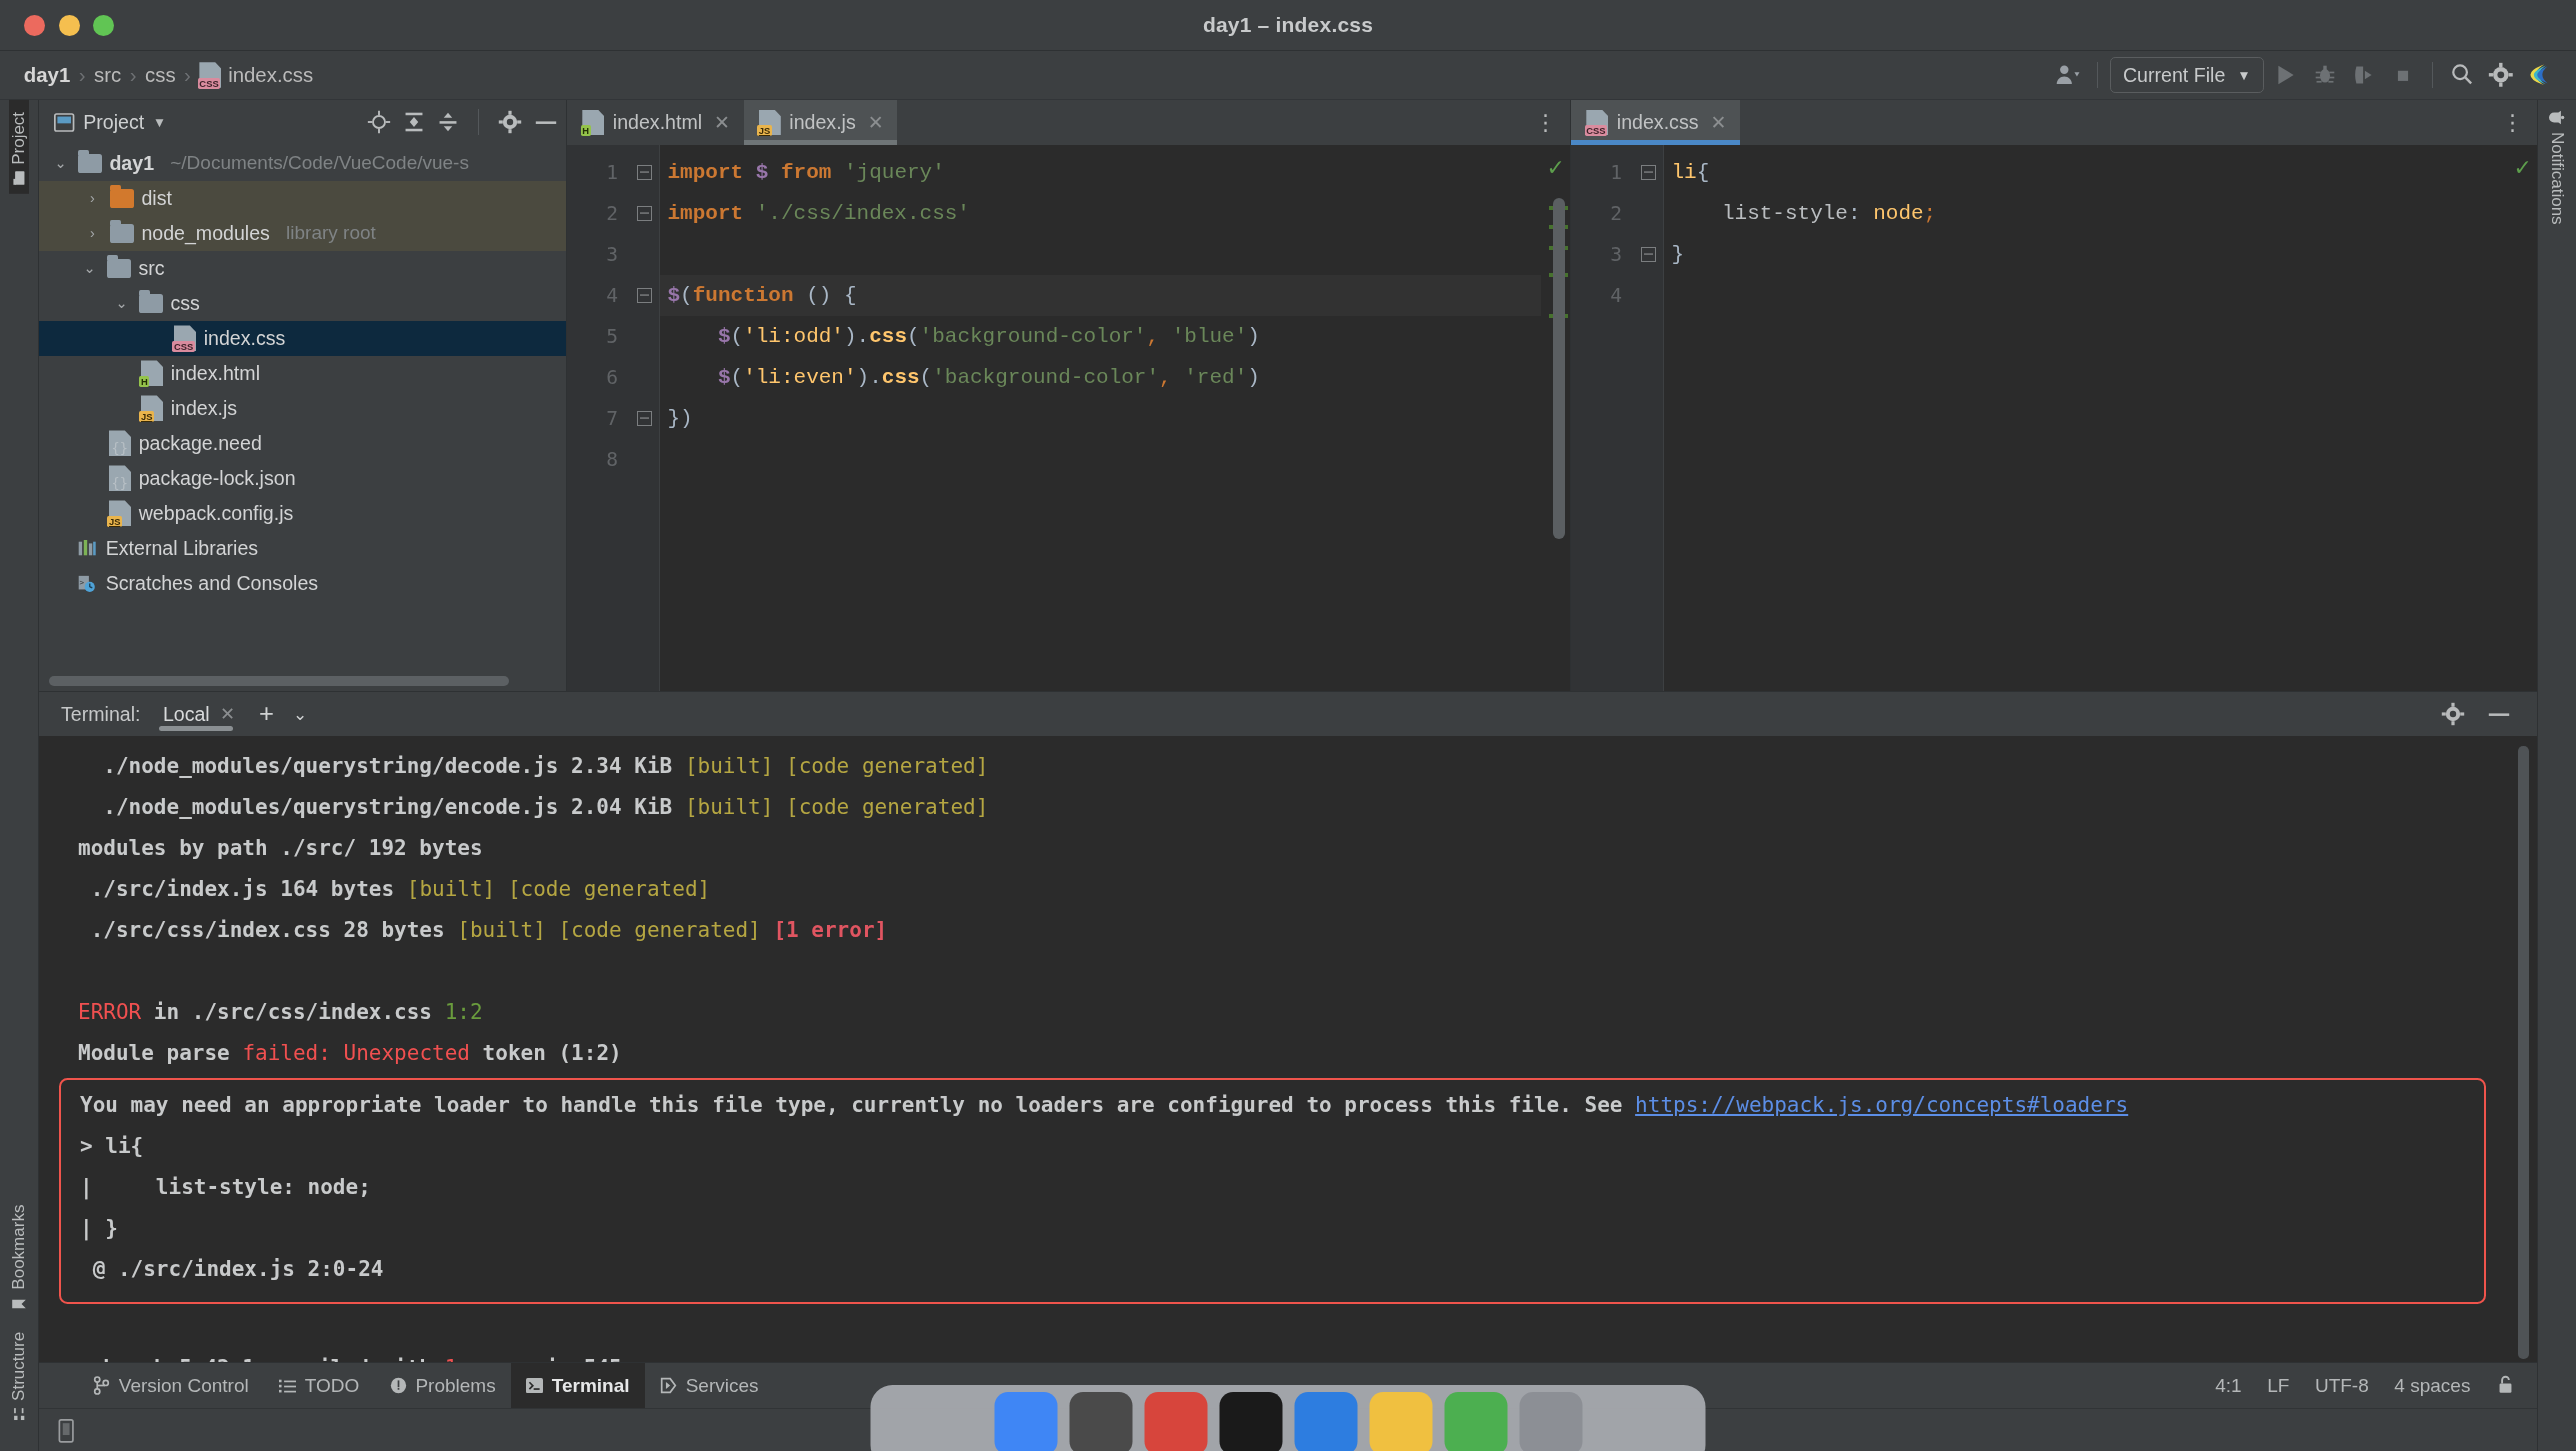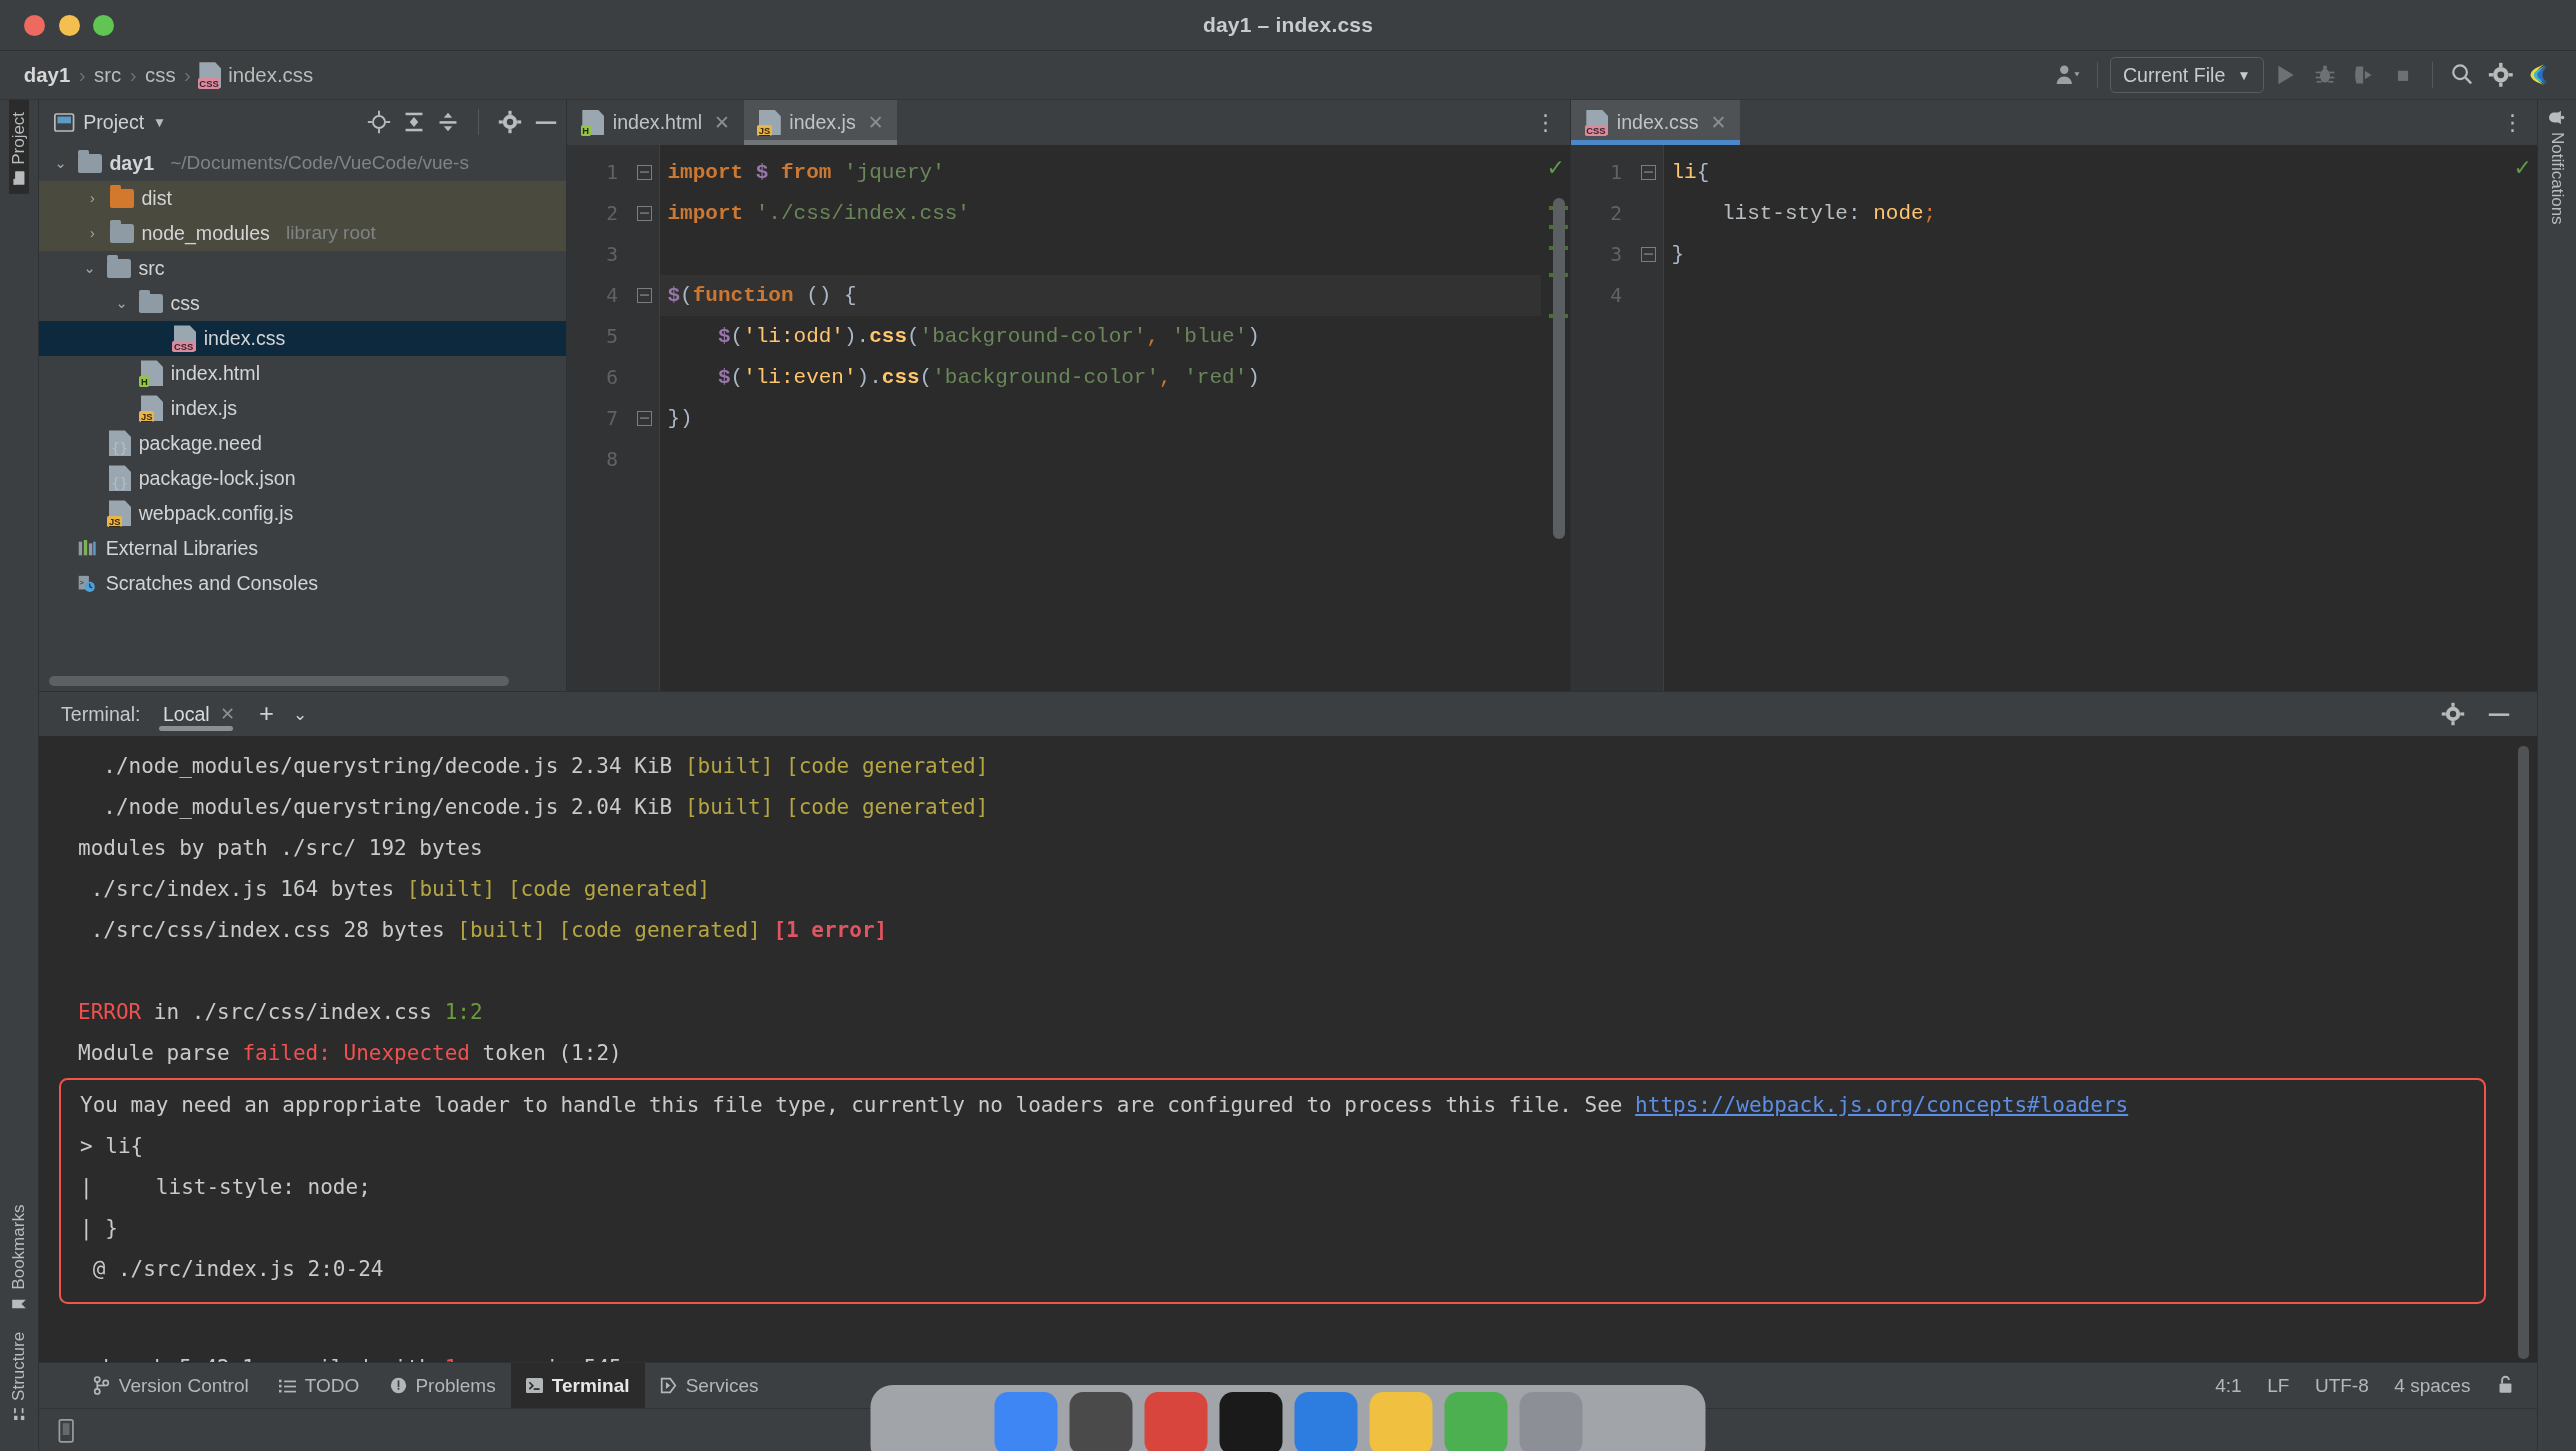--- a/index.html
+++ b/index.html
@@ -215,21 +215,21 @@
   .term-chev { color: #cfd1d2; font-size: 17px; }
   .term-head-actions { margin-left: auto; display: flex; align-items: center; gap: 22px; padding-right: 25.6px; color: #b8babb; }
 
   .term-body {
     flex: 1 1 auto; position: relative; overflow: hidden;
     padding: 10.2px 0 0 39px;
     font-family: "DejaVu Sans Mono", monospace; font-size: 21px;
     color: #c8cacb; line-height: 41px;
   }
   .term-body .tline { white-space: pre; }
-  .t-white { color: #c8cacb; }
+  .t-white { color: #c8cacb; font-weight: bold; }
   .t-yellow { color: #b5a642; }
   .t-red { color: #f05050; }
   .t-redsoft { color: #e05561; font-weight: bold; }
   .t-green { color: #6a9c3d; }
   .t-link { color: #5c8ee6; text-decoration: underline; }
   .errbox {
     border: 2.6px solid #f0544c; border-radius: 8.5px;
     margin: 3.4px 51px 3.4px -19px; padding: 5.1px 15.3px 12px 19px;
   }
   .term-vscroll {

